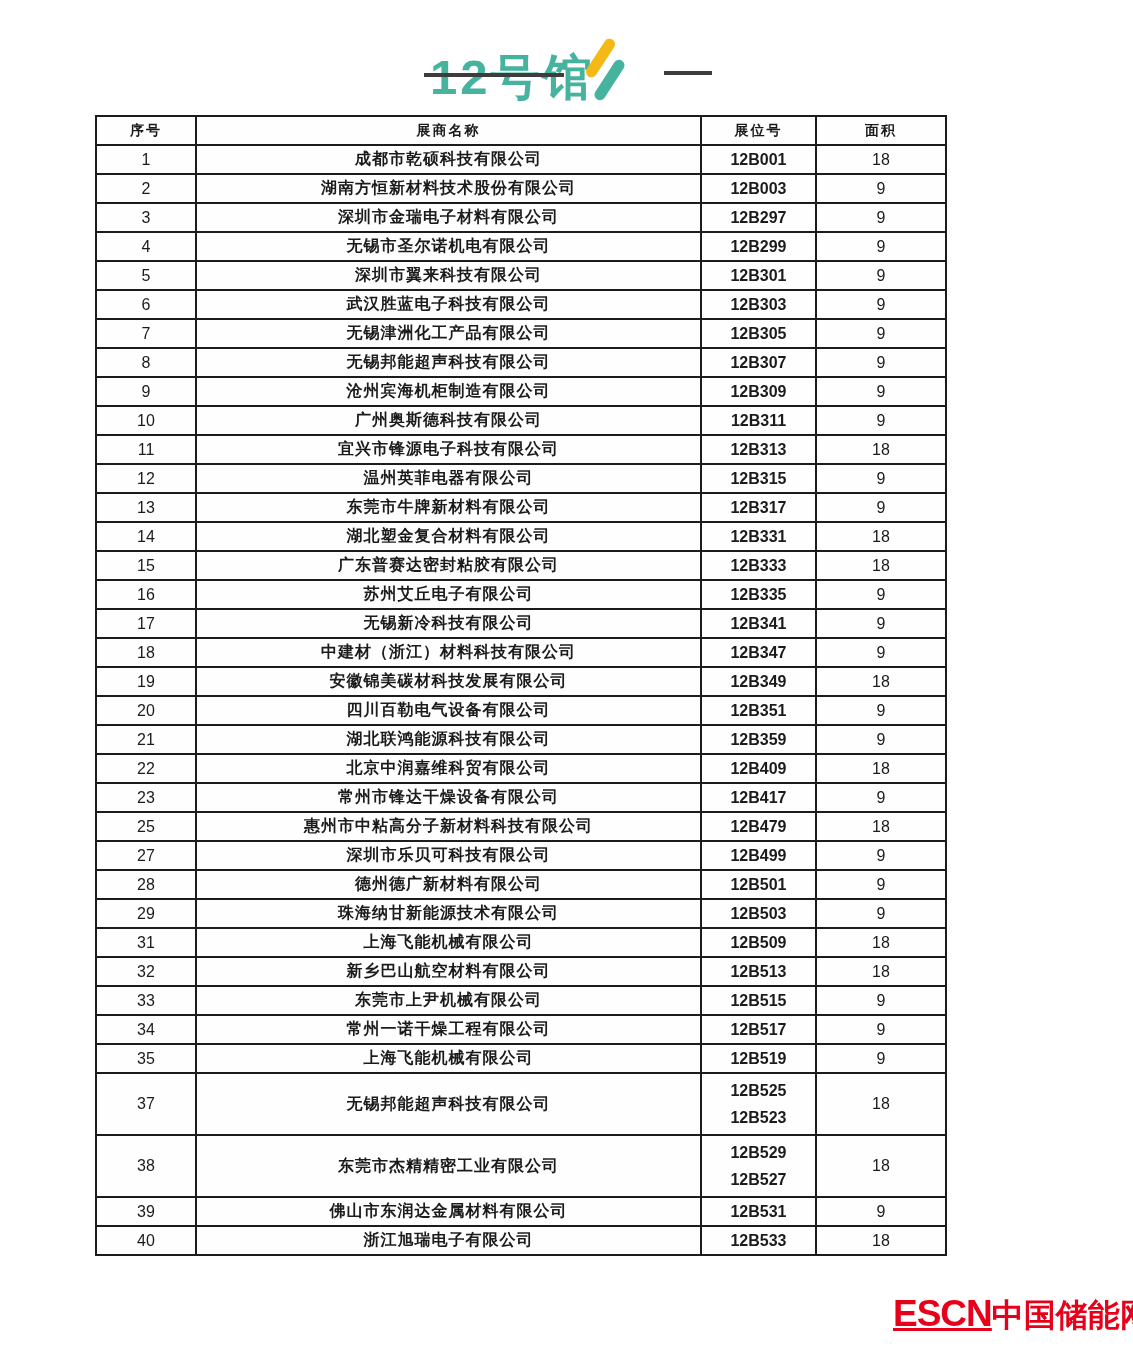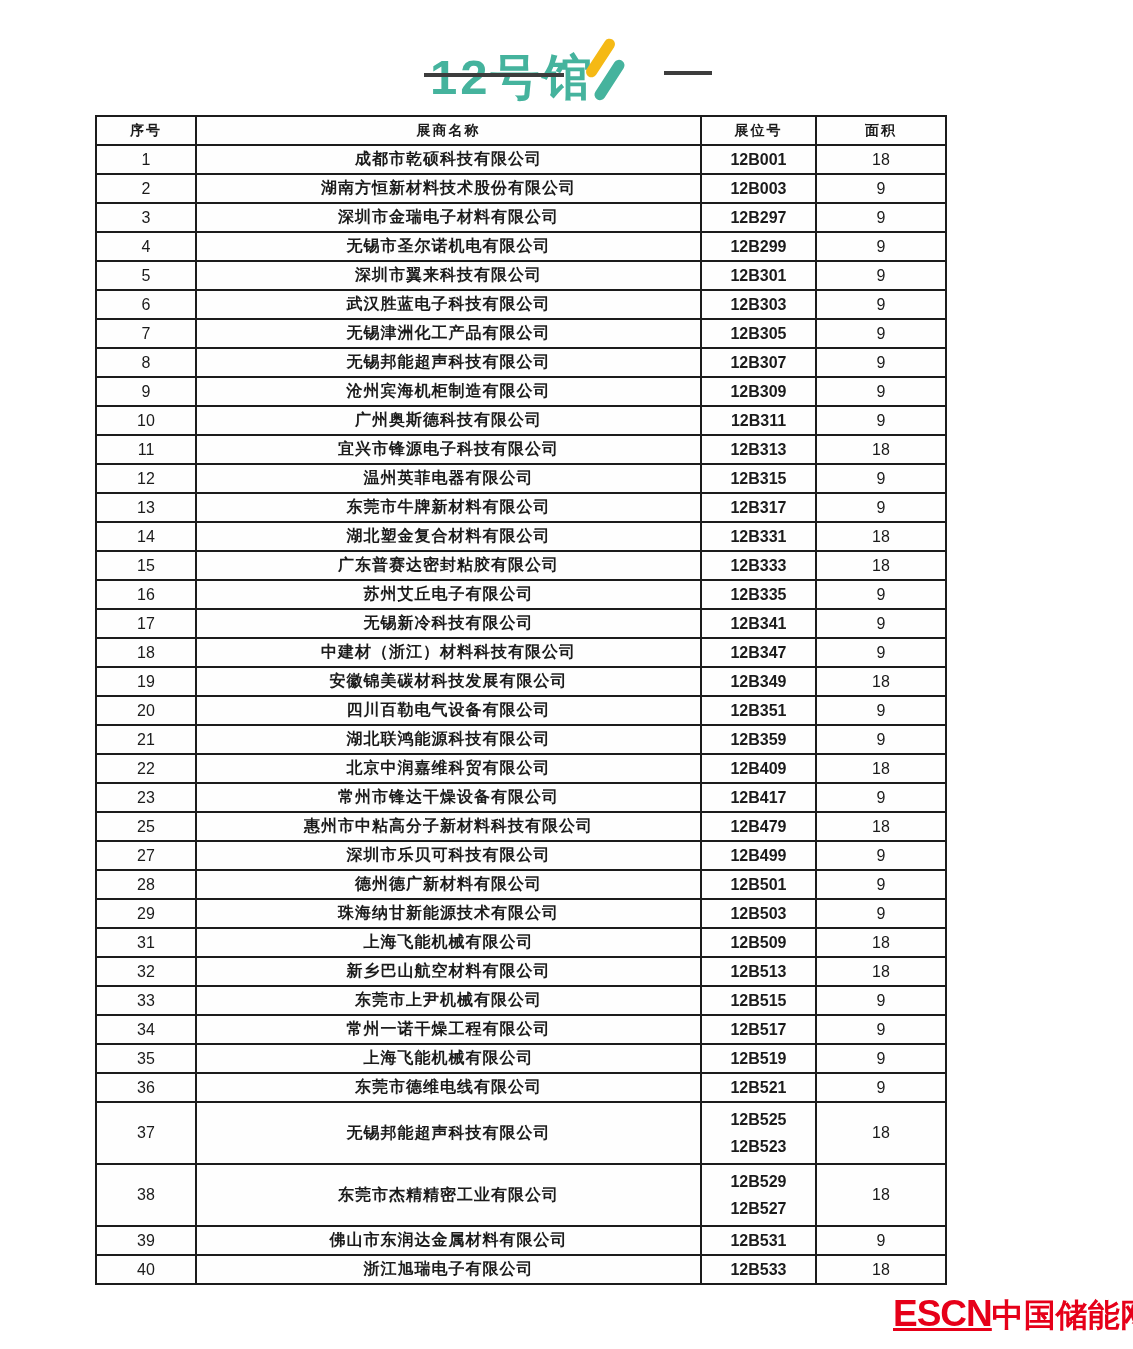--- a/index.html
+++ b/index.html
@@ -405,28 +405,20 @@
         <td class="num">9</td>
       </tr>
       <tr>
         <td class="num">35</td>
         <td class="name">上海飞能机械有限公司</td>
         <td class="num">
           <div class="booth-line">12B519</div>
         </td>
         <td class="num">9</td>
       </tr>
-      <tr>
-        <td class="num">36</td>
-        <td class="name">东莞市德维电线有限公司</td>
-        <td class="num">
-          <div class="booth-line">12B521</div>
-        </td>
-        <td class="num">9</td>
-      </tr>
       <tr class="tall">
         <td class="num">37</td>
         <td class="name">无锡邦能超声科技有限公司</td>
         <td class="num">
           <div class="booth-line">12B525</div>
           <div class="booth-line">12B523</div>
         </td>
         <td class="num">18</td>
       </tr>
       <tr class="tall">

